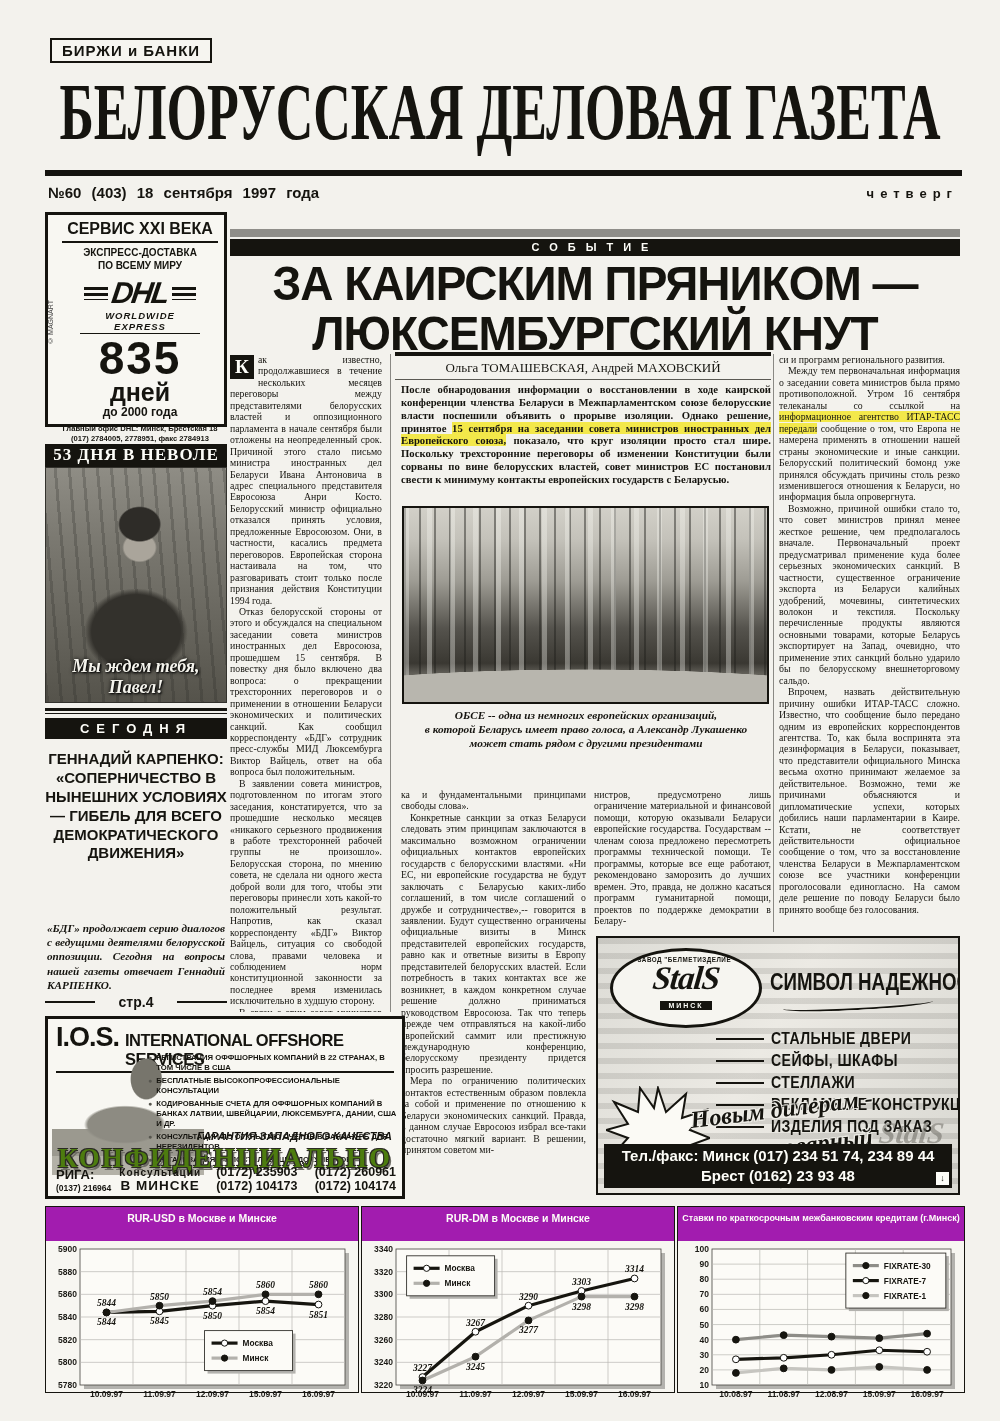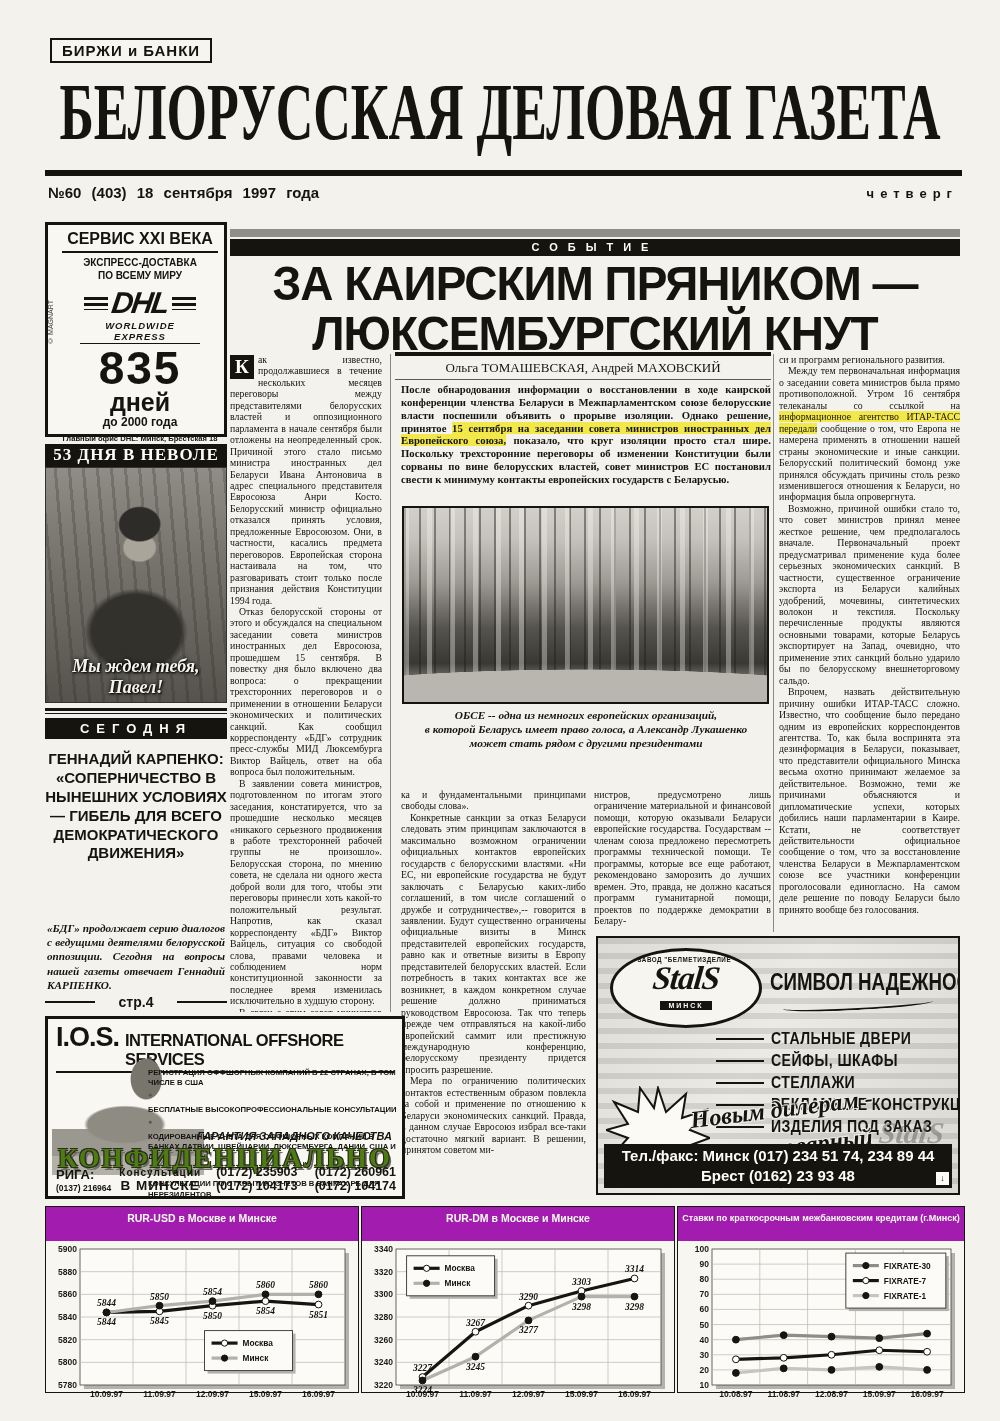--- a/index.html
+++ b/index.html
@@ -10,21 +10,21 @@
   #badge{left:50px;top:38px;border:2px solid #15140f;padding:2px 10px;background:#f6f5f0;
          font:bold 15px "Liberation Sans",sans-serif;letter-spacing:1px;}
   #mast-title{left:0;right:0;top:66px;text-align:center;white-space:nowrap;
       font:900 52px "Liberation Serif",serif;letter-spacing:0px;
       transform:scale(1.0,1.55);transform-origin:center top;}
   #rule-top{left:45px;right:38px;top:170px;height:6px;background:#14130f;}
   #issueline{left:48px;right:42px;top:184px;display:flex;justify-content:space-between;align-items:baseline;}
   #issue-no{font:bold 15px "Liberation Sans",sans-serif;word-spacing:6px;}
   #weekday{font:bold 13px "Liberation Sans",sans-serif;letter-spacing:6px;}
   
-  #dhl{left:45px;top:222px;width:182px;height:215px;border:3px solid #15140f;background:#f8f7f2;box-sizing:border-box;padding:5px 6px 0 14px;}
+  #dhl{left:45px;top:212px;width:182px;height:215px;border:3px solid #15140f;background:#f8f7f2;box-sizing:border-box;padding:5px 6px 0 14px;}
   .dhl-h{font:bold 16px "Liberation Sans",sans-serif;text-align:center;border-bottom:2px solid #15140f;padding-bottom:3px;}
   .dhl-sub{font:bold 10px "Liberation Sans",sans-serif;text-align:center;margin-top:4px;line-height:1.25;}
   .dhl-logo-row{display:flex;align-items:center;justify-content:center;gap:4px;margin-top:4px;}
   .dhl-stripes{width:24px;height:13px;background:repeating-linear-gradient(180deg,#15140f 0 3px,transparent 3px 6px);}
   .dhl-logo{font:italic 900 30px "Liberation Sans",sans-serif;letter-spacing:-2px;transform:skewX(-8deg);}
   .dhl-we{font:italic bold 9.5px "Liberation Sans",sans-serif;text-align:center;letter-spacing:1px;border-bottom:1.5px solid #15140f;width:120px;margin:0 auto;padding-bottom:1px;}
   .dhl-835{font:900 46px "Liberation Sans",sans-serif;text-align:center;line-height:0.95;margin-top:3px;letter-spacing:2px;}
   .dhl-dnei{font:900 25px "Liberation Sans",sans-serif;text-align:center;line-height:0.95;}
   .dhl-2000{font:bold 12px "Liberation Sans",sans-serif;text-align:center;margin-top:1px;}
   .dhl-contact{font:bold 7.6px "Liberation Sans",sans-serif;text-align:center;line-height:1.3;margin-top:5px;}
@@ -80,21 +80,21 @@
   
   #ios{left:45px;top:1016px;width:360px;height:183px;border:3px solid #15140f;background:#f8f7f2;box-sizing:border-box;overflow:hidden;}
   #ios-title{position:absolute;left:8px;top:3px;right:8px;display:flex;align-items:baseline;gap:6px;border-bottom:2px solid #15140f;padding-bottom:2px;}
   #ios-abbr{font:900 27px "Liberation Sans",sans-serif;letter-spacing:-1px;}
   #ios-rest{font:800 16.5px "Liberation Sans",sans-serif;letter-spacing:-0.5px;}
   #sphinx{position:absolute;left:4px;top:36px;width:152px;height:120px;background:
      radial-gradient(ellipse 26px 34px at 62% 20%, #77756c 0 58%, transparent 62%),
      radial-gradient(ellipse 64px 30px at 48% 58%, #8d8b82 0 58%, transparent 64%),
      linear-gradient(180deg, transparent 62%, #9b998f 62% 84%, #b3b1a7 84%);}
   #ios-bullets{position:absolute;left:100px;top:34px;width:252px;}
-  .ios-b{display:flex;gap:4px;font:bold 7.7px "Liberation Sans",sans-serif;line-height:1.35;margin-bottom:2px;text-transform:uppercase;flex-direction:column;}
+  .ios-b{display:flex;gap:4px;font:bold 7.7px "Liberation Sans",sans-serif;line-height:1.35;margin-bottom:2px;text-transform:uppercase;}
   .ios-dot{color:#57564f;font-size:7px;line-height:1.5;}
   #ios-quality{position:absolute;right:10px;top:111px;font:italic 800 11px "Liberation Sans",sans-serif;}
   #ios-big{position:absolute;left:0;right:0;top:124px;text-align:center;
       font:800 27px "Liberation Serif",serif;letter-spacing:2px;color:#4d7c0f;
       text-shadow:-1px -1px 0 #2b2a25,1px -1px 0 #2b2a25,-1px 1px 0 #2b2a25,1px 1px 0 #2b2a25,2.5px 2.5px 0 #6f6e66;}
   #ios-bottom{position:absolute;left:8px;right:6px;bottom:3px;display:flex;align-items:flex-end;gap:8px;}
   #ios-riga b{font:bold 13px "Liberation Sans",sans-serif;}
   #ios-riga div{font:bold 8.5px "Liberation Sans",sans-serif;}
   #ios-minsk{text-align:center;}
   #ios-minsk div:first-child{font:bold 10px "Liberation Sans",sans-serif;letter-spacing:1px;}

